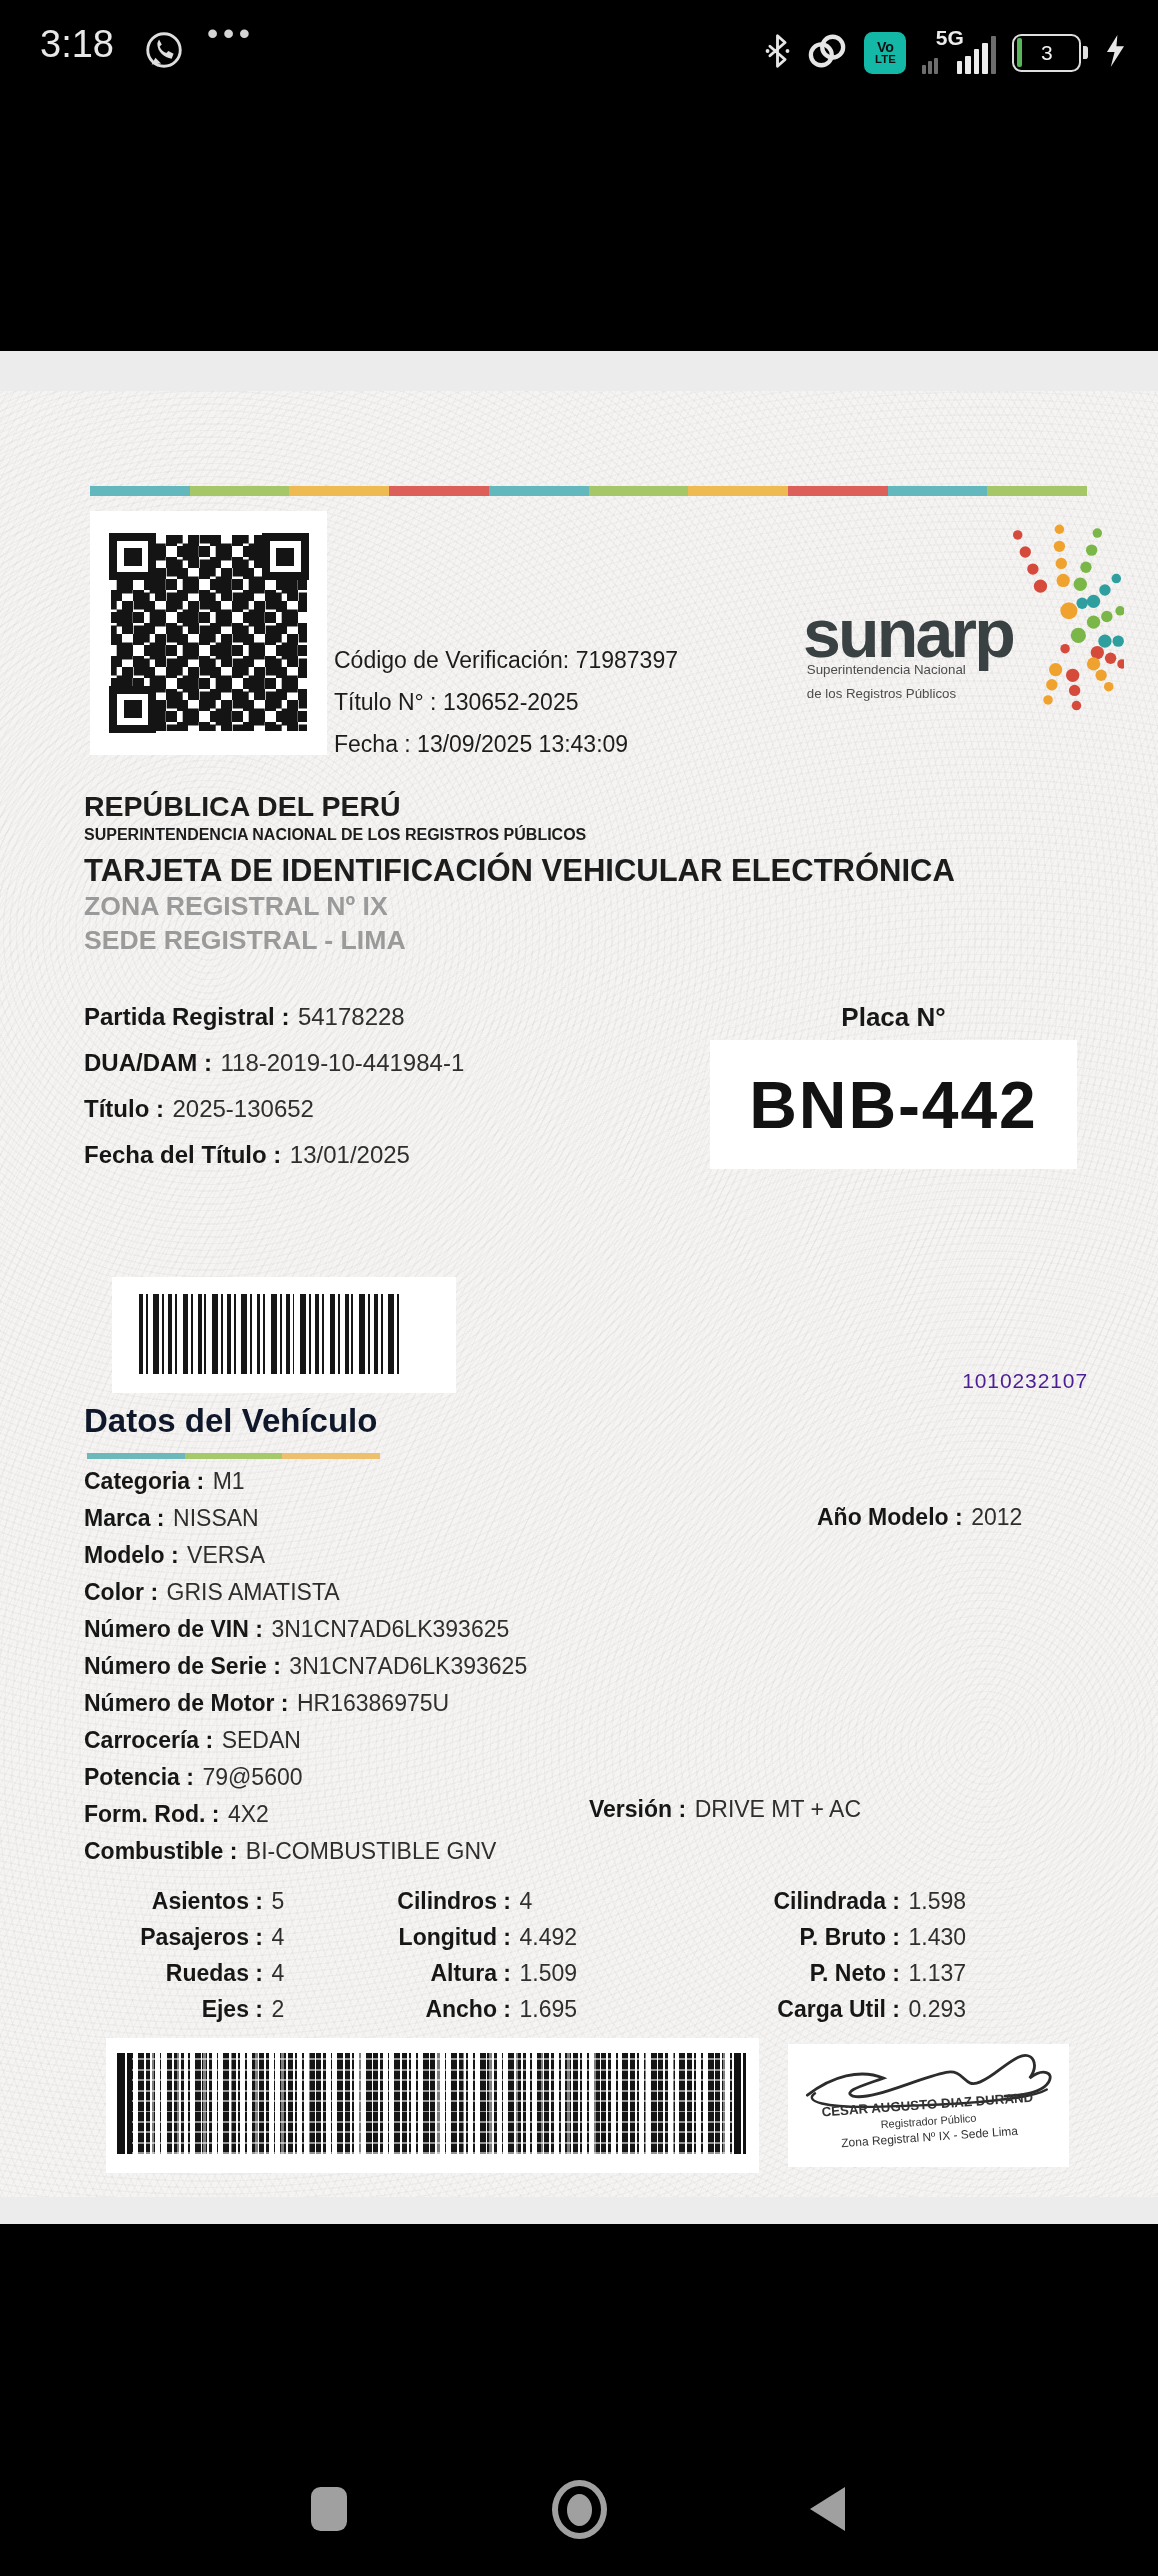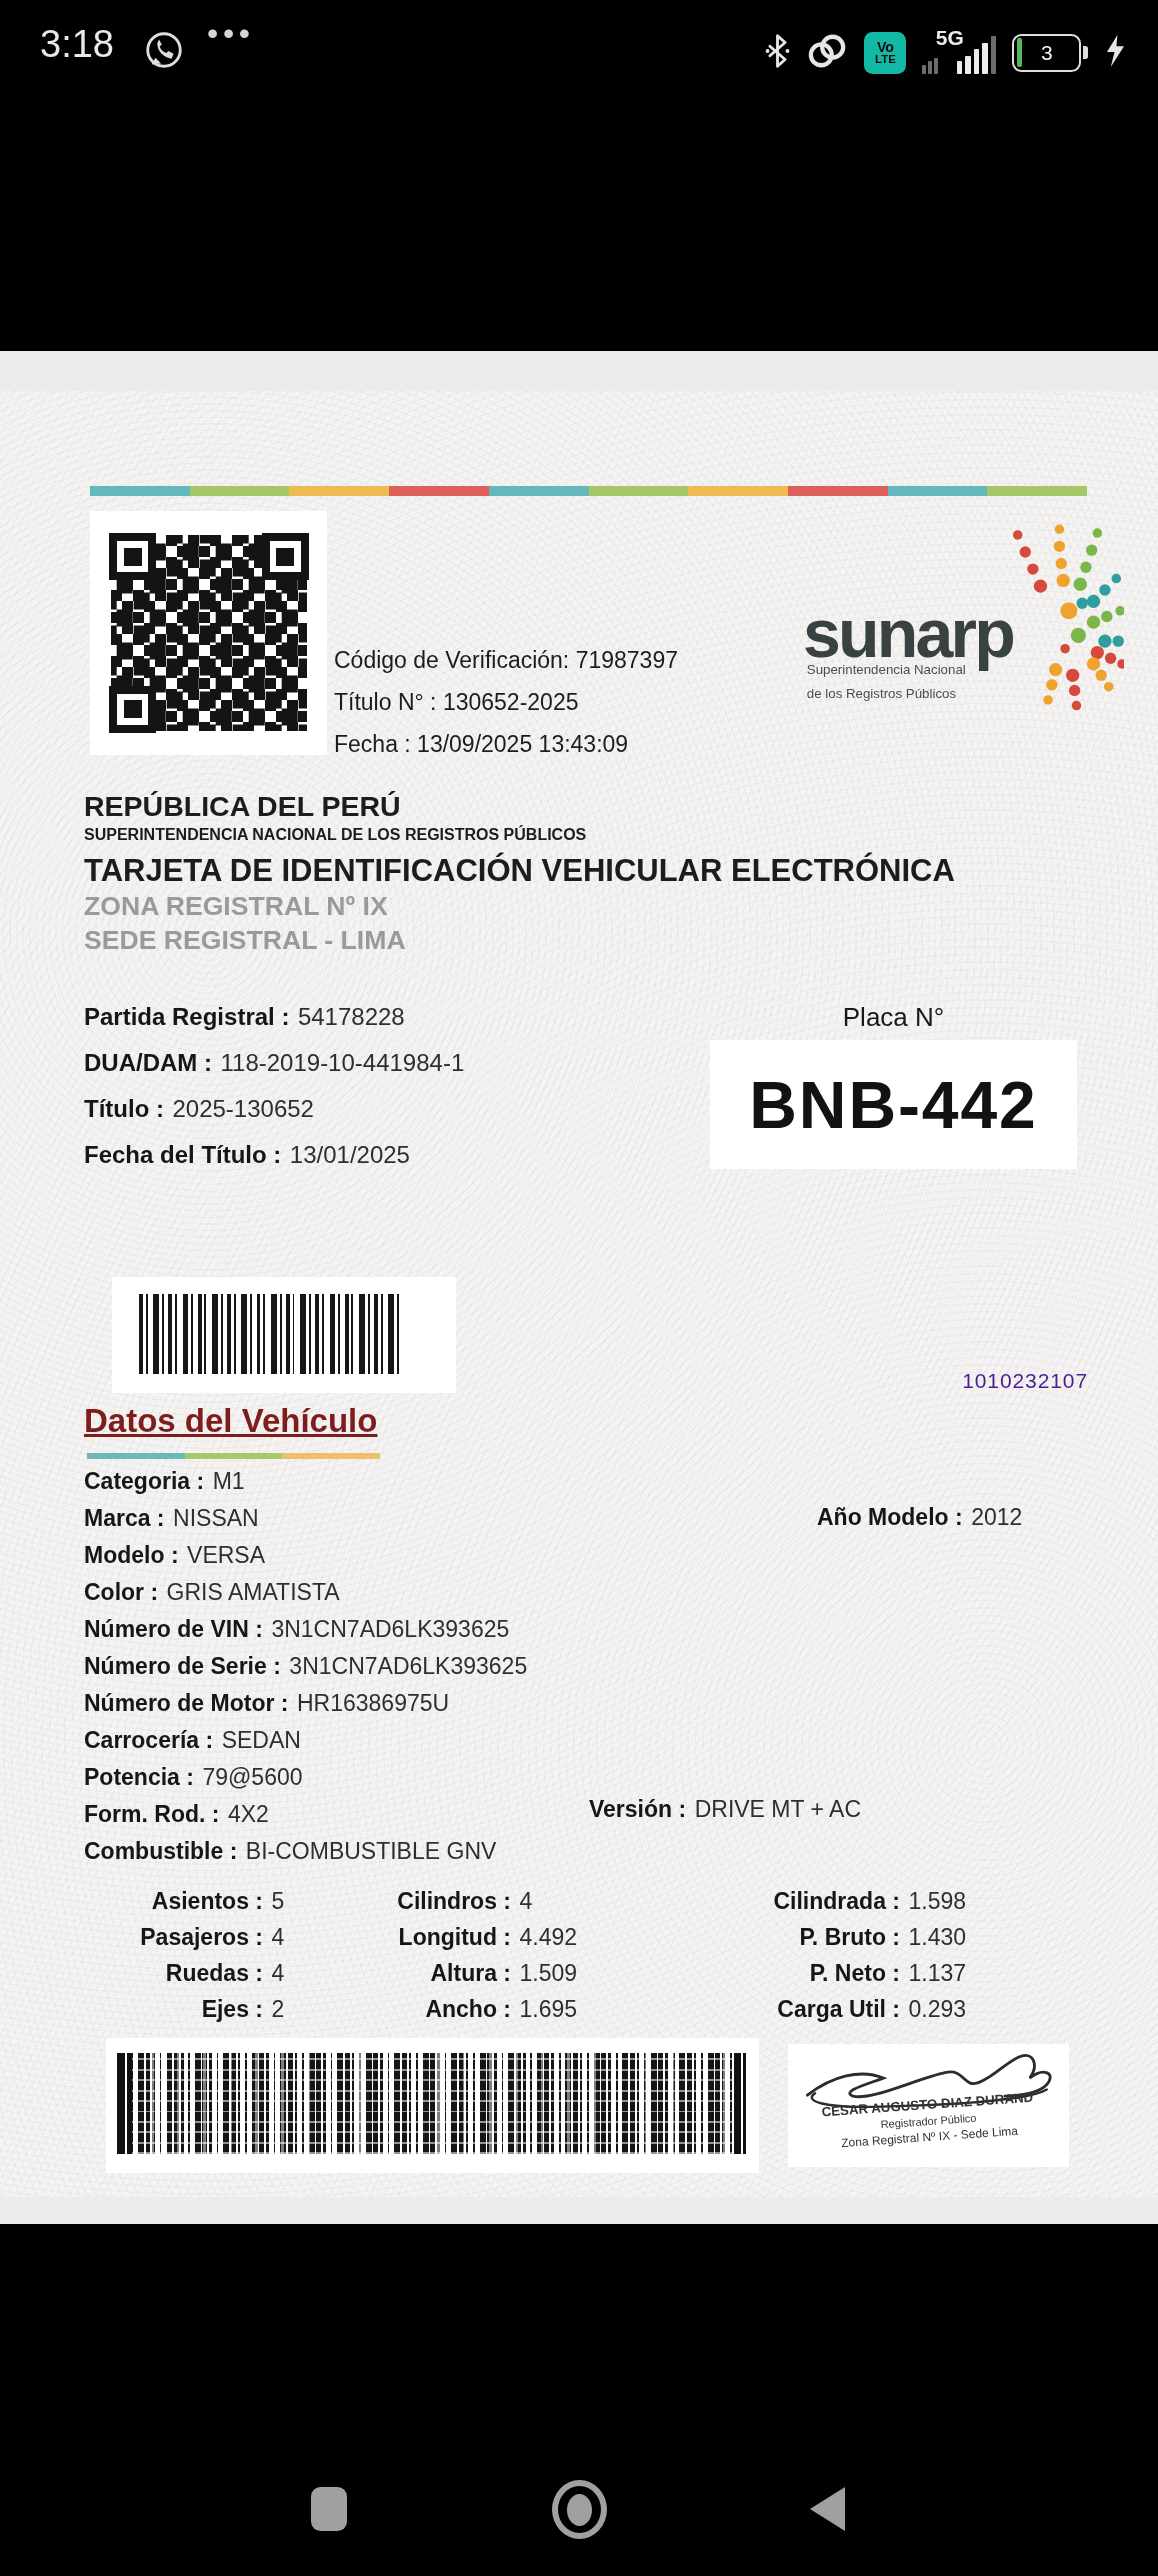--- a/index.html
+++ b/index.html
@@ -70,31 +70,31 @@
   .hdr.inst{top:435px;font-size:16px;}
   .hdr.cardtitle{top:462px;font-size:31px;}
   .hdr.gray{color:#9a9a9a;font-weight:600;font-size:26.6px;}
   .hdr.zona{top:500px;} .hdr.sede{top:534px;}
 
   .reg{left:84px;top:612px;font-size:24px;color:#1e1e1e;}
   .reg .row{height:46px;}
   .lbl{font-weight:bold;color:#161616;}
   .val{font-weight:normal;color:#2e2e2e;margin-left:8.5px;}
 
-  .plate-label{left:710px;top:611px;width:367px;text-align:center;font-size:26px;font-weight:normal;color:#181818;}
+  .plate-label{left:710px;top:611px;width:367px;text-align:center;font-size:26px;font-weight:bold;color:#181818;}
   .plate-box{left:710px;top:649px;width:367px;height:129px;background:#fff;display:flex;
              align-items:center;justify-content:center;}
   .plate-num{font-size:66px;font-weight:bold;color:#121212;letter-spacing:1.9px;}
 
   .bc1-box{left:112px;top:886px;width:344px;height:116px;background:#fff;}
   .bc1{position:absolute;left:26.6px;top:17px;width:264px;height:80px;
        background:repeating-linear-gradient(90deg,#161616 0 3.8px,#fff 3.8px 6.6px,#161616 6.6px 8.5px,#fff 8.5px 14.2px,
                   #161616 14.2px 20px,#fff 20px 23px,#161616 23px 25px,#fff 25px 29.4px);}
 
-  .datos-h{left:84px;top:1011px;font-size:33px;font-weight:bold;color:#7f1d1d;text-decoration:underline;}
+  .datos-h{left:84px;top:1011px;font-size:33px;font-weight:bold;color:#0f172a;}
   .datos-underline{left:87px;top:1062px;width:293px;height:5.7px;display:flex;}
   .datos-underline i{flex:1;}
   .u-teal{background:#6cb8ba;} .u-green{background:#a6c96b;} .u-orange{background:#eec06d;}
   .watermark{right:71px;top:978px;font-size:21px;color:#4c1d95;letter-spacing:0.9px;}
 
   .vfields{left:84px;top:1077px;font-size:23px;}
   .vfields .row{height:37px;}
   .anio{left:817px;top:1113px;font-size:23px;}
   .version{left:589px;top:1405px;font-size:23px;}
 

